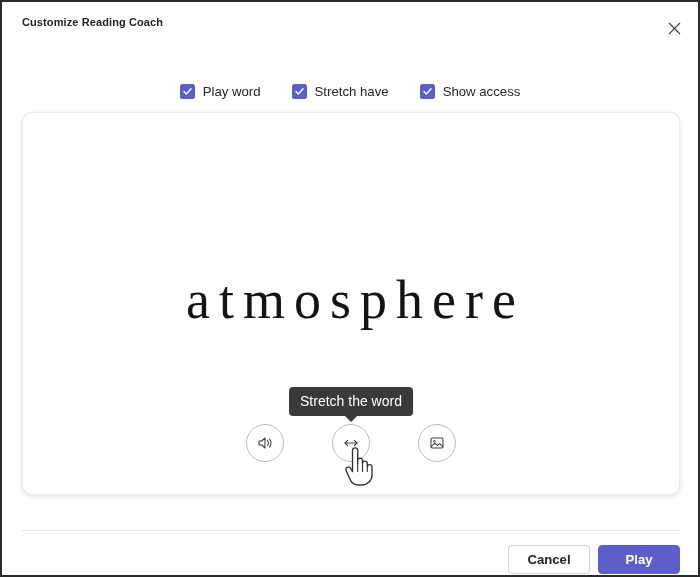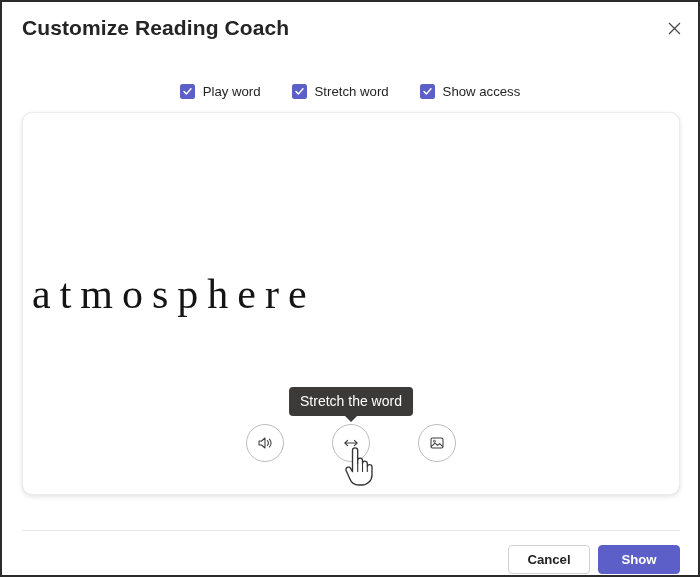--- a/index.html
+++ b/index.html
@@ -26,21 +26,21 @@
   .dialog-header {
     position: absolute;
     left: 0; top: 0;
     width: 100%;
     height: 44px;
   }
   .dialog-title {
     position: absolute;
     left: 20px;
     top: 14px;
-    font-size: 21px;
+    font-size: 11px;
     font-weight: bold;
     color: #242424;
     letter-spacing: 0.1px;
   }
   .close-button {
     position: absolute;
     right: 10px;
     top: 12px;
     width: 28px;
     height: 28px;
@@ -109,23 +109,23 @@
     border: 1px solid #ececec;
     border-radius: 10px;
     box-shadow: 0 2px 5px rgba(0,0,0,0.10), 0 0 1px rgba(0,0,0,0.10);
   }
 
   .word-display {
     position: absolute;
     left: 0;
     top: 160px;
     width: 100%;
-    text-align: left;
+    text-align: center;
     font-family: "Liberation Serif", "DejaVu Serif", serif;
-    font-size: 42px;
+    font-size: 54px;
     color: #141414;
     letter-spacing: 9px;
     text-indent: 9px;
     line-height: 1;
   }
 
   
   .tooltip {
     position: absolute;
     left: 50%;
@@ -258,21 +258,21 @@
     </label>
 
     <label class="checkbox-item">
       <span class="checkbox-box">
         <span>
           <svg width="11" height="11" viewBox="0 0 11 11">
             <path d="M2 5.6 L4.3 8 L9 2.8" stroke="#ffffff" stroke-width="1.5" fill="none" stroke-linecap="round" stroke-linejoin="round"></path>
           </svg>
         </span>
       </span>
-      <span class="checkbox-label">Stretch word</span>
+      <span class="checkbox-label">Stretch have</span>
     </label>
 
     <label class="checkbox-item">
       <span class="checkbox-box">
         <span>
           <svg width="11" height="11" viewBox="0 0 11 11">
             <path d="M2 5.6 L4.3 8 L9 2.8" stroke="#ffffff" stroke-width="1.5" fill="none" stroke-linecap="round" stroke-linejoin="round"></path>
           </svg>
         </span>
       </span>
@@ -331,16 +331,16 @@
                A10 10 0 0 1 21 40 L18 40
                A10 10 0 0 1 8.6 33.2 L5.2 25.8
                A2.5 2.5 0 0 1 9.6 23.4 L11.5 26.6 Z" fill="#ffffff" stroke="#333333" stroke-width="1.35" stroke-linejoin="round"></path>
       <path d="M16.7 18.8 L16.7 26.5 M21.5 19.2 L21.5 26.5 M26.3 21.8 L26.3 26.5" fill="none" stroke="#333333" stroke-width="1.1" stroke-linecap="round"></path>
     </svg>
   </div>
 
   <div class="footer-divider"></div>
   <div class="footer-actions">
     <button class="btn btn-secondary">Cancel</button>
-    <button class="btn btn-primary">Show</button>
+    <button class="btn btn-primary">Play</button>
   </div>
 
 </div>
 
 </body></html>

